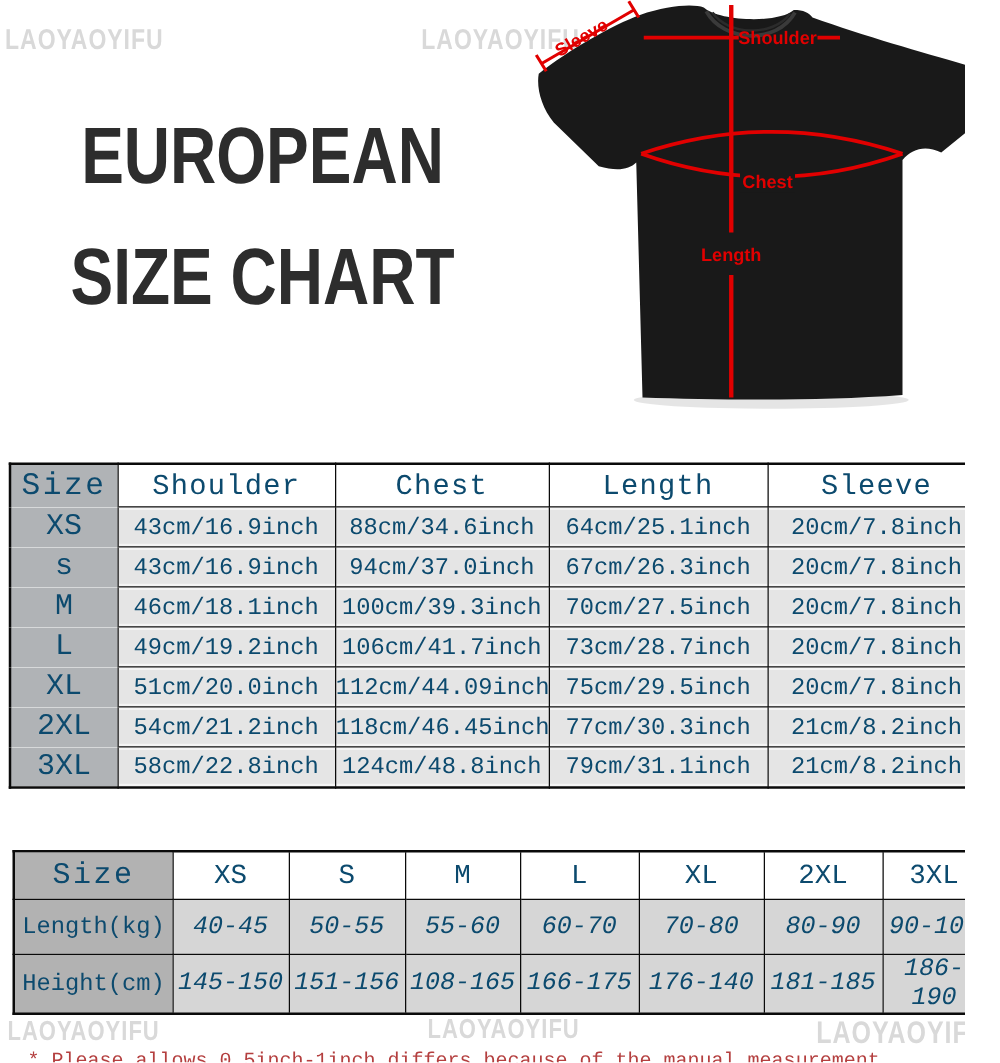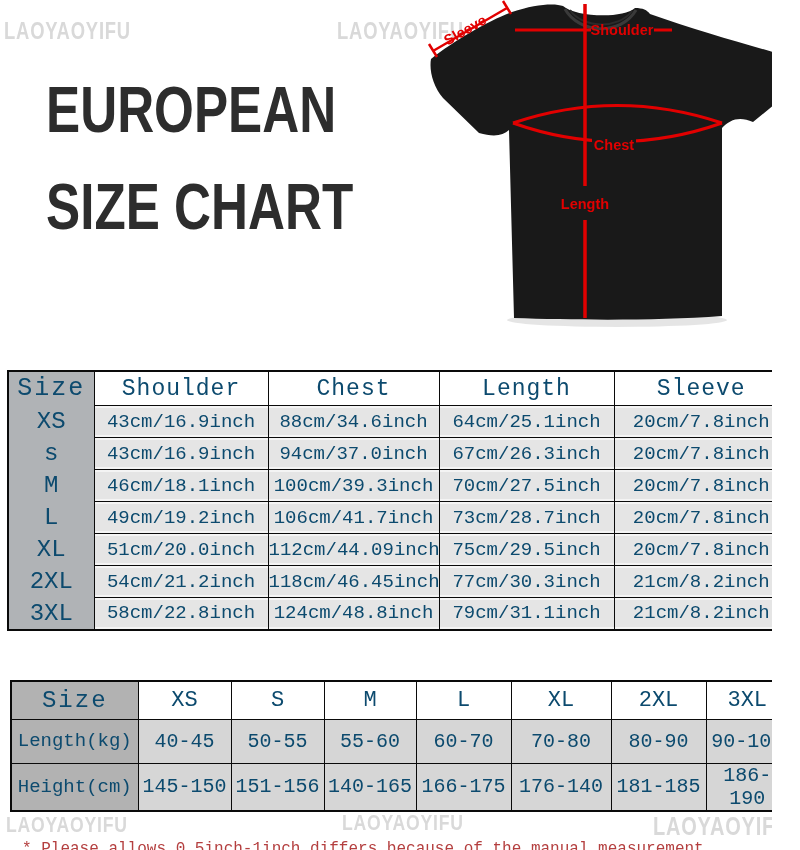--- a/index.html
+++ b/index.html
@@ -14,21 +14,21 @@
   .wm1{left:4px;top:18px;font-size:23px;}
   .wm2{left:337px;top:18px;font-size:23px;}
   .wm3{left:671px;top:16px;font-size:23px;}
   .wm4{left:5px;top:423px;font-size:22px;color:rgba(255,255,255,0.6);}
   .wm5{left:663px;top:422px;font-size:22px;color:rgba(255,255,255,0.65);}
   .wm6{left:6px;top:812px;font-size:22px;}
   .wm7{left:342px;top:810px;font-size:22px;}
   .wm8{left:653px;top:812px;font-size:25px;}
 
   
-  .title{position:absolute;left:5px;top:62px;width:410px;text-align:left;color:var(--title-color,#2d2d2d);}
+  .title{position:absolute;left:5px;top:76px;width:410px;text-align:center;color:var(--title-color,#2d2d2d);}
   .title-line{font-size:64px;font-weight:bold;line-height:97px;letter-spacing:0px;
               transform:scaleX(0.8);transform-origin:center;white-space:nowrap;}
 
   
   .shirt-svg{position:absolute;left:395px;top:0px;width:405px;height:345px;}
   .red-line{stroke:var(--accent-red,#e10000);fill:none;}
   .red-label{fill:var(--accent-red,#d80000);font-family:"Liberation Sans","DejaVu Sans",sans-serif;
              font-weight:bold;font-size:14.5px;}
 
   
@@ -43,21 +43,21 @@
   .t1 .szhdr{background:var(--t1-sizecol,#b0b3b6);border-top:none;border-bottom:none;font-size:25px;letter-spacing:2px;}
   .t1 td.val{background:var(--t1-cell,#e5e5e5);font-size:19px;
              box-shadow:inset 0 2px 0 #f4f4f4, inset 0 -2px 0 #f4f4f4;margin-top:12px;}
   .t1 tr{height:32px;}
 
   .t2{left:10px;top:680px;width:778px;height:128px;border:2px solid #0a0a0a;}
   .t2 td,.t2 th{border:1px solid #0a0a0a;}
   .t2 .corner{background:var(--t2-label,#aeaeae);font-size:24px;letter-spacing:2px;}
   .t2 .szhead{background:#ffffff;font-size:22px;}
   .t2 .lbl{background:var(--t2-label,#b2b2b2);font-size:19px;}
-  .t2 td.val{background:var(--t2-cell,#d6d6d6);font-size:20px;}
+  .t2 td.val{background:var(--t2-cell,#d6d6d6);font-size:20px;font-style:italic;}
   .t2 .hrow{height:38px;} .t2 .r1{height:44px;} .t2 .r2{height:46px;}
 
   
   .footnote{position:absolute;left:22px;top:840px;width:760px;
             font-family:"Liberation Mono","DejaVu Sans Mono",monospace;
             font-size:16px;color:var(--note-red,#b43f3f);white-space:nowrap;}
 </style>
 </head>
 <body>
 
@@ -209,21 +209,21 @@
       <td class="val">55-60</td>
       <td class="val">60-70</td>
       <td class="val">70-80</td>
       <td class="val">80-90</td>
       <td class="val">90-100</td>
     </tr>
     <tr class="r2">
       <th class="lbl">Height(cm)</th>
       <td class="val">145-150</td>
       <td class="val">151-156</td>
-      <td class="val">140-165</td>
+      <td class="val">108-165</td>
       <td class="val">166-175</td>
       <td class="val">176-140</td>
       <td class="val">181-185</td>
       <td class="val">186-190</td>
     </tr>
   </tbody>
     </table>
 
   <div class="footnote">* Please allows 0.5inch-1inch differs because of the manual measurement</div>
 

